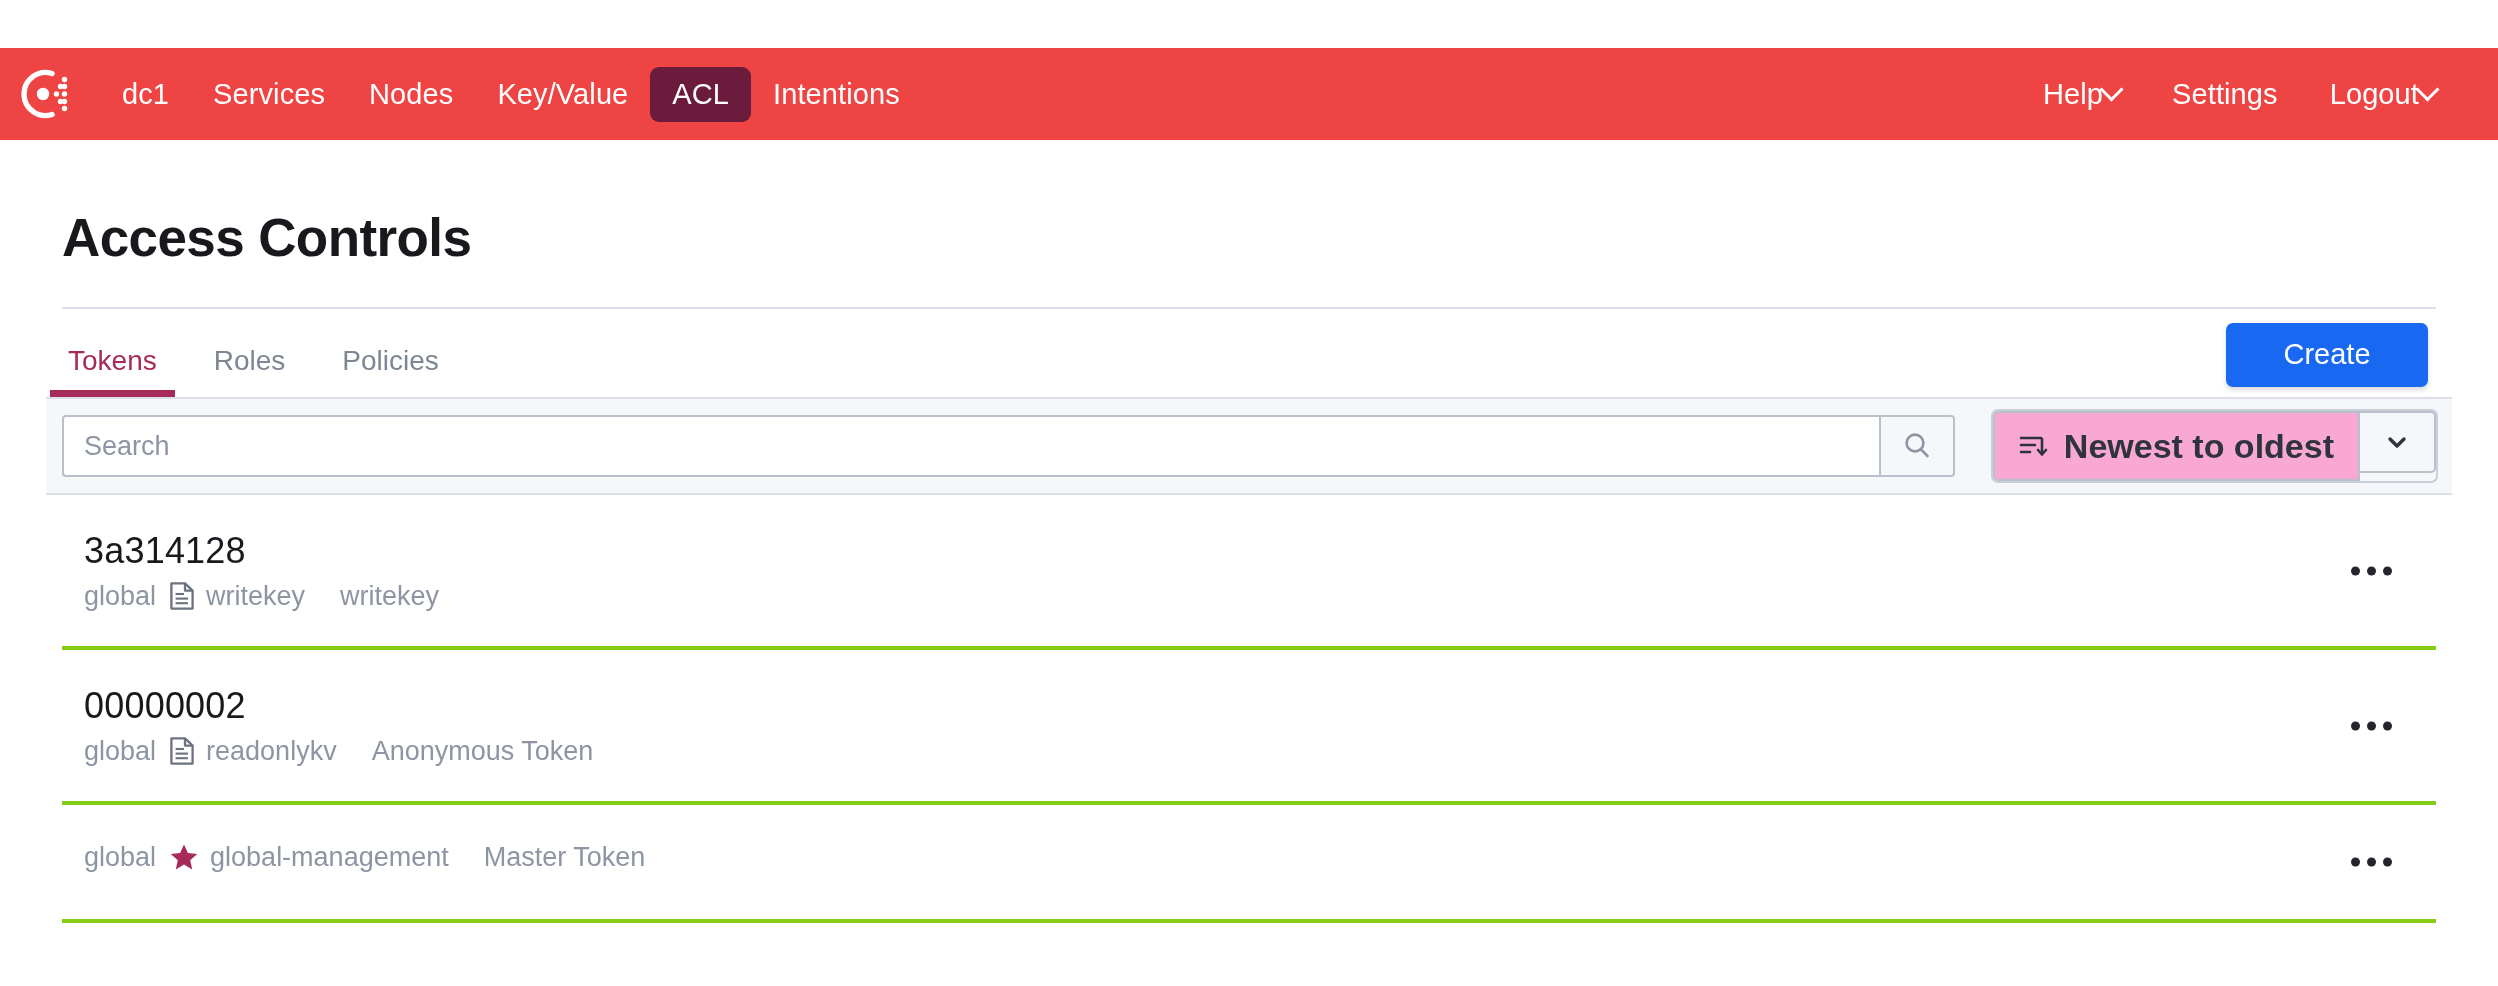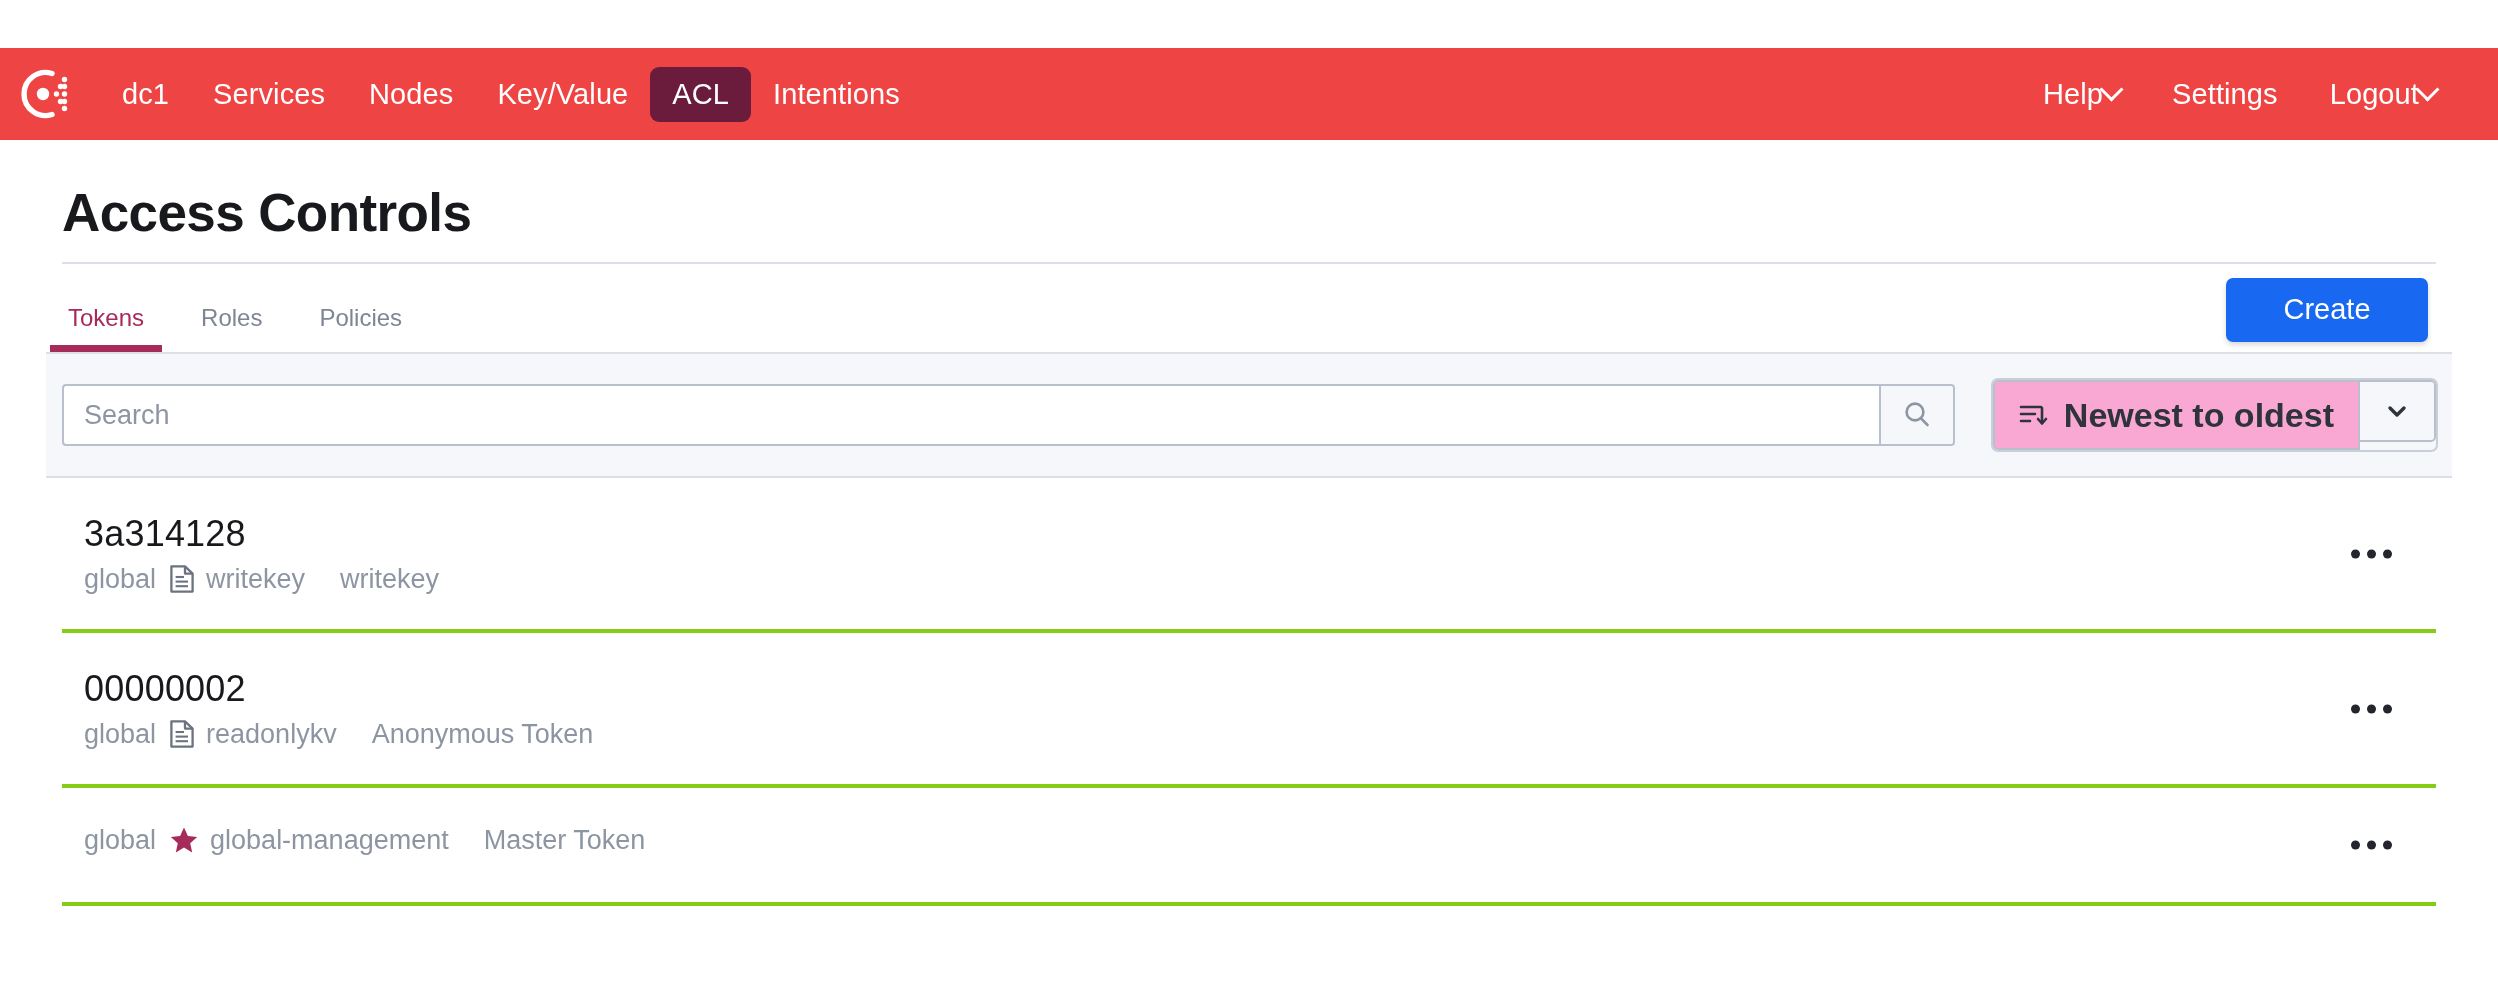--- a/index.html
+++ b/index.html
@@ -62,39 +62,39 @@
   }
 
   
   .page { padding: 0 62px; }
 
   .page-title {
     font-size: 53px;
     font-weight: bold;
     color: #17191d;
     letter-spacing: -0.6px;
-    margin: 44px 0 0 0;
-    padding-bottom: 20px;
+    margin: 69px 0 0 0;
+    padding-bottom: 40px;
     line-height: 1.1;
   }
   .title-rule {
     height: 2px;
     background: #dce0e6;
     margin: 0 0 0 0;
   }
 
   .tabbar-wrap { position: relative; }
   .tabbar {
     display: flex;
     align-items: flex-end;
     height: 88px;
     position: relative;
   }
   .tab {
-    font-size: 24px;
+    font-size: 28px;
     color: #7d8694;
     padding: 0 6px 22px 6px;
     margin-right: 45px;
     cursor: pointer;
     position: relative;
     line-height: 1;
   }
   .tab.active { color: #a62a5a; }
   .tab.active::after {
     content: "";
@@ -123,21 +123,21 @@
     font-family: "Liberation Sans", sans-serif;
   }
 
   
   .toolbar {
     background: #f5f7fa;
     border-top: 2px solid #dce0e6;
     border-bottom: 2px solid #dce0e6;
     display: flex;
     align-items: center;
-    padding: 26px 16px;
+    padding: 12px 16px;
     margin: 0 -16px;
   }
   .search-group { display: flex; flex: 1 1 auto; }
   .search-input {
     flex: 1 1 auto;
     height: 62px;
     border: 2px solid #b9c0cc;
     border-right: none;
     border-radius: 4px 0 0 4px;
     background: #ffffff;

